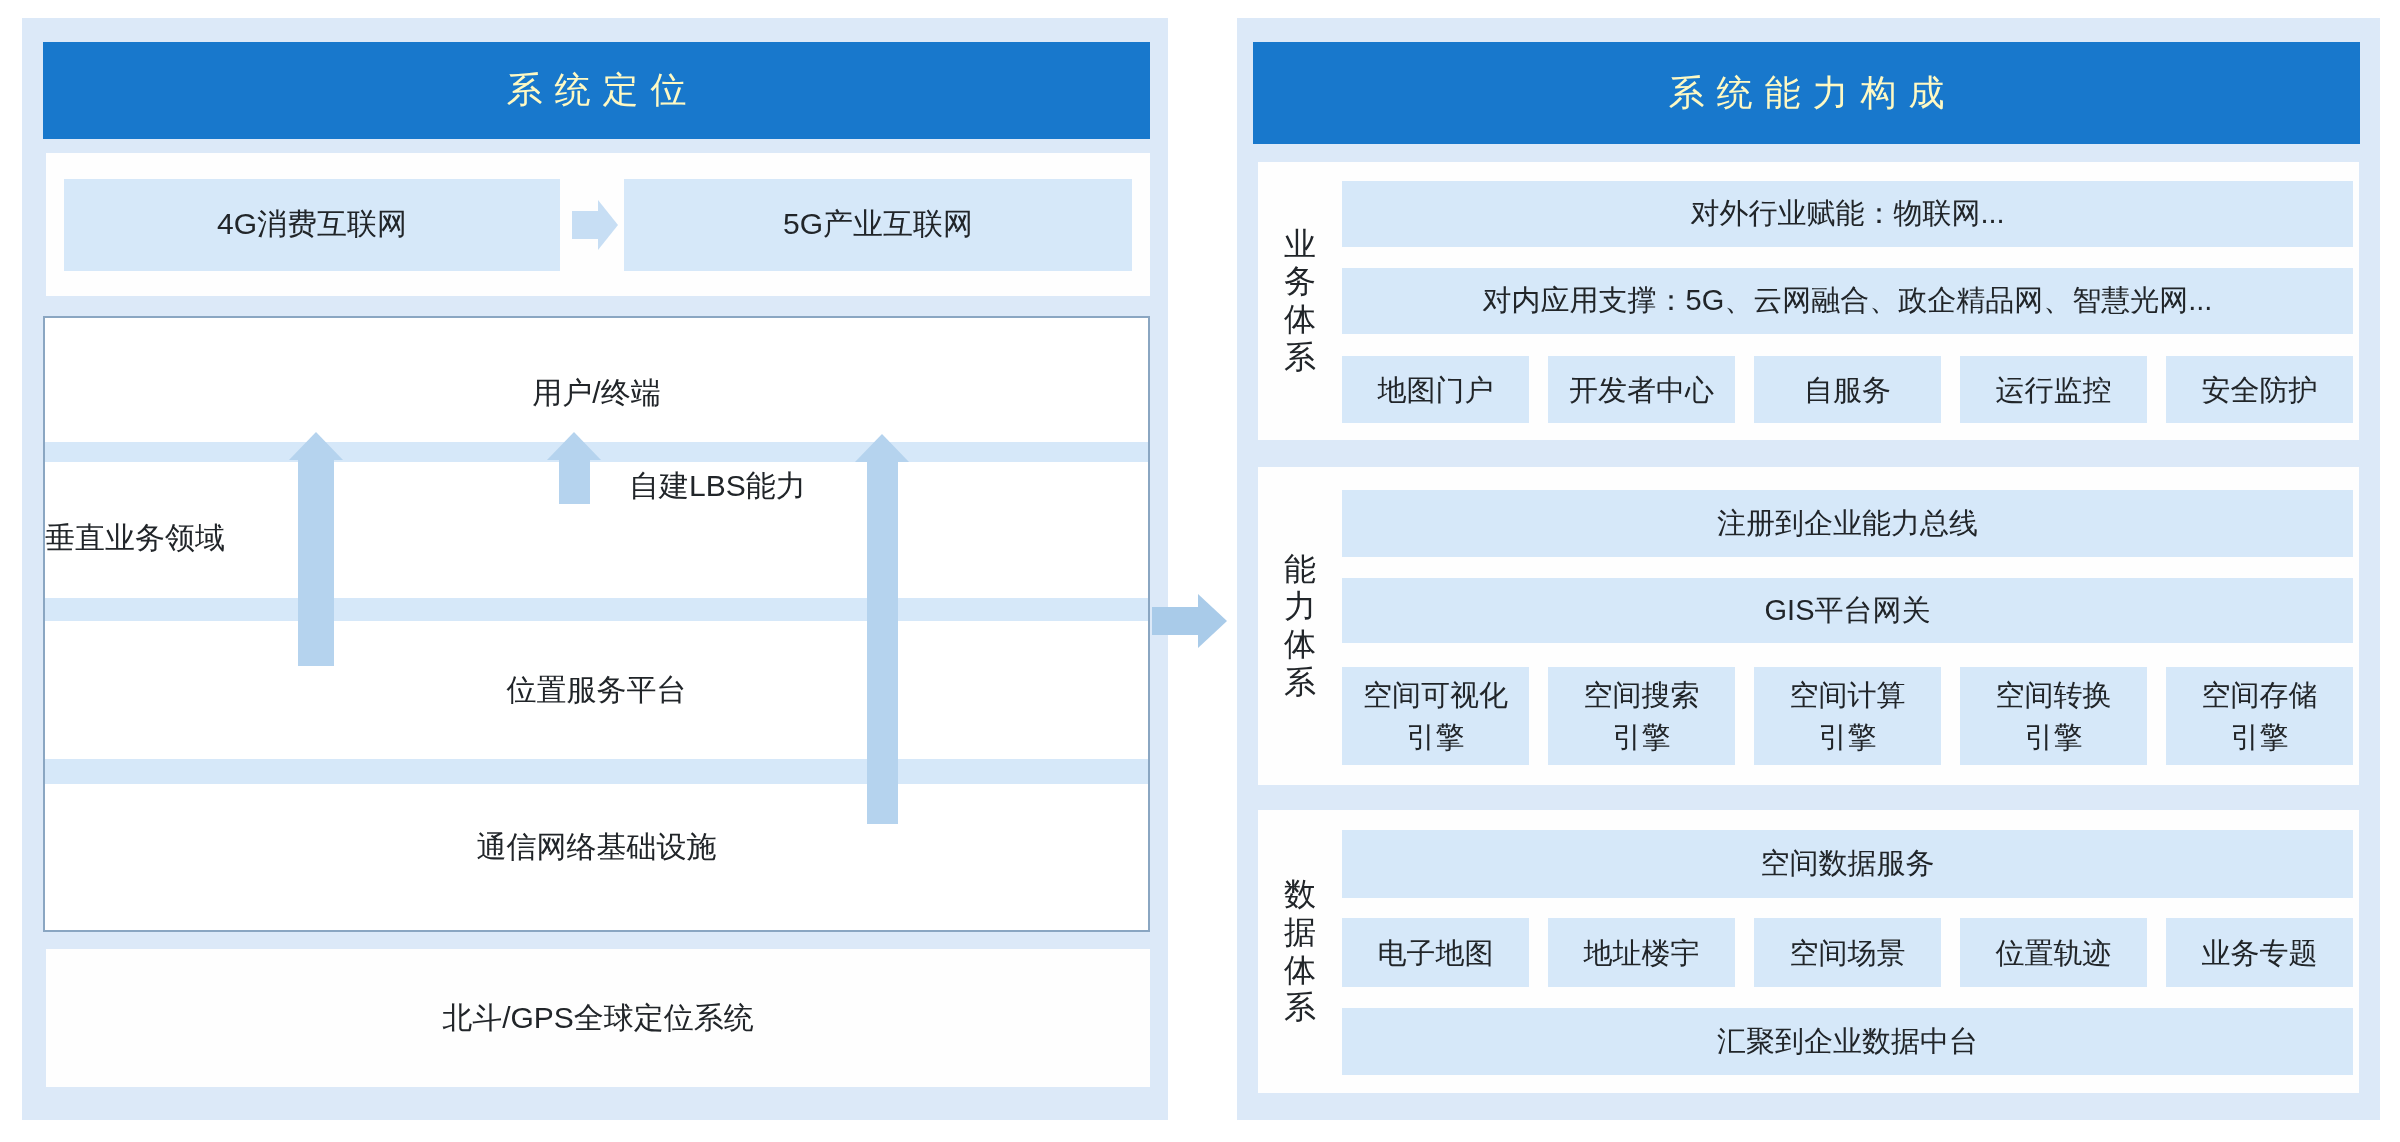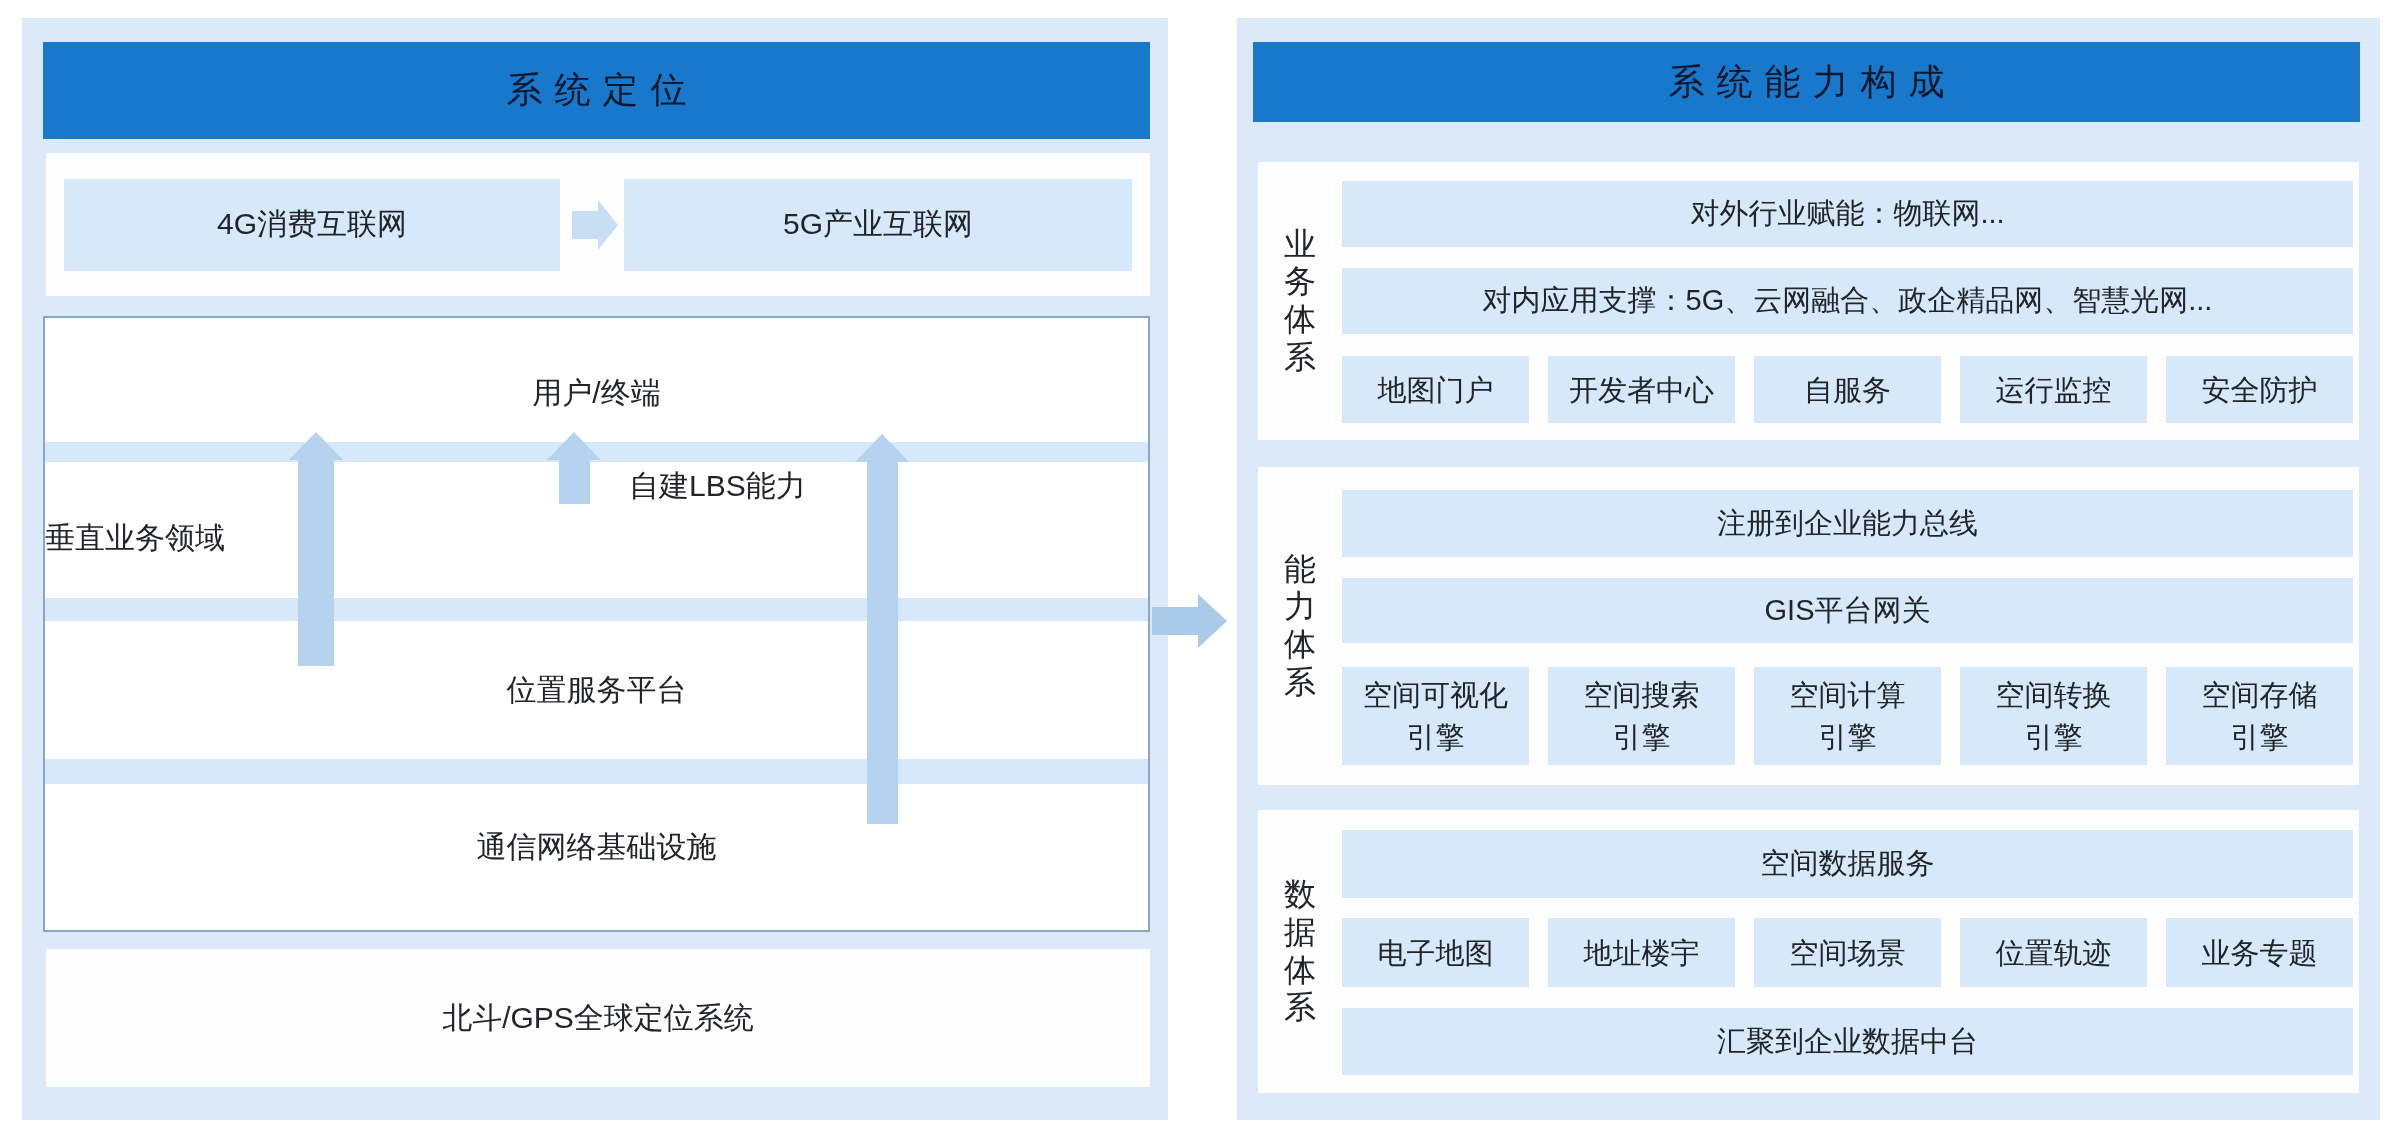--- a/index.html
+++ b/index.html
@@ -18,30 +18,30 @@
     top: 18px;
     height: 1102px;
     background: #dce9f8;
   }
   #left-panel  { left: 22px;   width: 1146px; }
   #right-panel { left: 1237px; width: 1143px; }
 
   .hdr {
     position: absolute;
     background: #1878cc;
-    color: #0f172a;
+    color: #fef9c3;
     font-size: 36px;
     letter-spacing: 12px;
     text-indent: 12px;
     display: flex;
     align-items: center;
     justify-content: center;
   }
   #left-hdr  { left: 21px; top: 24px; width: 1107px; height: 97px; }
-  #right-hdr { left: 16px; top: 24px; width: 1107px; height: 80px; }
+  #right-hdr { left: 16px; top: 24px; width: 1107px; height: 102px; }
 
   .white-card { position: absolute; background: #fefefe; }
 
   
   #flow-card {
     left: 24px; top: 135px; width: 1104px; height: 143px;
     display: flex; align-items: center; padding: 0 18px;
   }
   .flow-box {
     height: 92px; background: #d6e8f9;

